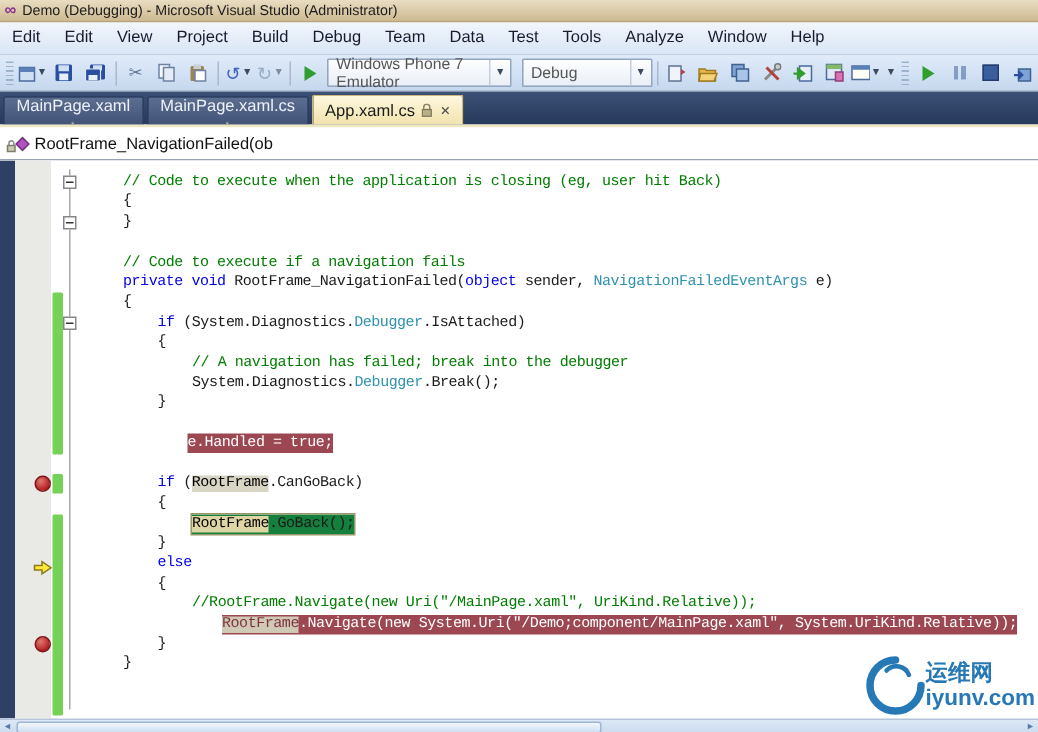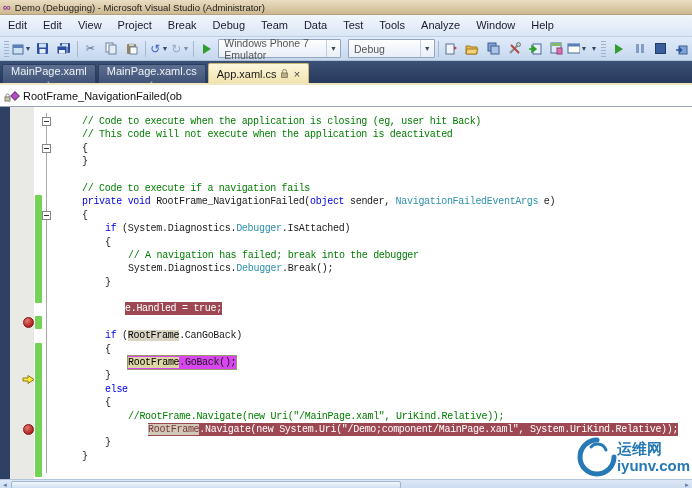--- a/index.html
+++ b/index.html
@@ -66,21 +66,21 @@
   .line{height:13.4px;line-height:13.4px;white-space:pre;}
   .linebg{display:inline-block;height:13px;}
   .tk-c{color:#007d00;}
   .tk-k{color:#0000e6;}
   .tk-t{color:#2e91af;}
   .tk-p{color:#1a1a1a;}
   .tk-h{background:#d8d5c5;}
   .tk-hr{background:#cfc9b6;color:#7e3540;}
   .bg-bp{background:#9c4752;margin-left:20px;}
   .bg-bp .tk-p,.bg-bp .tk-k{color:#fff;}
-  .bg-cur{background:#d946ef;outline:1px solid #98986a;}
+  .bg-cur{background:#15803d;outline:1px solid #98986a;}
   .bg-cur .tk-h{background:#ddd5a4;}
   .change-bar{position:absolute;left:35px;width:7px;background:#74d256;border-radius:1px;}
   .bp-glyph{position:absolute;left:13px;width:11px;height:11px;border-radius:50%;
     background:radial-gradient(circle at 35% 30%,#e07a6e,#b42222 70%);border:1px solid #7d1616;box-sizing:border-box;}
   .cur-glyph{position:absolute;left:12px;}
   .foldbox{position:absolute;left:42px;width:9px;height:9px;background:#fff;border:1px solid #868686;box-sizing:border-box;}
   .foldbox::after{content:"";position:absolute;left:1px;right:1px;top:3px;height:1px;background:#333;}
 
   
   .watermark{position:absolute;right:2px;bottom:2px;display:flex;align-items:center;color:#2779b5;}
@@ -104,21 +104,21 @@
   <div class="titlebar">
     <span class="vs-logo">∞</span>
     <span>Demo (Debugging) - Microsoft Visual Studio (Administrator)</span>
   </div>
 
   <div class="menubar" id="menubar">
       <span class="menu-item">Edit</span>
       <span class="menu-item">Edit</span>
       <span class="menu-item">View</span>
       <span class="menu-item">Project</span>
-      <span class="menu-item">Break</span>
+      <span class="menu-item">Build</span>
       <span class="menu-item">Debug</span>
       <span class="menu-item">Team</span>
       <span class="menu-item">Data</span>
       <span class="menu-item">Test</span>
       <span class="menu-item">Tools</span>
       <span class="menu-item">Analyze</span>
       <span class="menu-item">Window</span>
       <span class="menu-item">Help</span>
     </div>
 
@@ -304,21 +304,20 @@
         <div class="change-bar" style="top: 235.8px; height: 134px;"></div>
       </div>
     <div class="fold-line"></div>
     <div id="folds">
         <span class="foldbox" style="top: 10px;"></span>
         <span class="foldbox" style="top: 36.8px;"></span>
         <span class="foldbox" style="top: 103.8px;"></span>
       </div>
     <div class="code" id="code">
         <div class="line" style="padding-left: 26px;"><span class="linebg"><span class="tok tk-c">// Code to execute when the application is closing (eg, user hit Back)</span></span></div>
-        <div class="line" style="padding-left: 26px;"><span class="linebg"><span class="tok tk-c">// This code will not execute when the application is deactivated</span></span></div>
         <div class="line" style="padding-left: 26px;"><span class="linebg"><span class="tok tk-p">{</span></span></div>
         <div class="line" style="padding-left: 26px;"><span class="linebg"><span class="tok tk-p">}</span></span></div>
         <div class="line" style="padding-left: 26px;"><span class="linebg"></span></div>
         <div class="line" style="padding-left: 26px;"><span class="linebg"><span class="tok tk-c">// Code to execute if a navigation fails</span></span></div>
         <div class="line" style="padding-left: 26px;"><span class="linebg"><span class="tok tk-k">private</span><span class="tok tk-p"> </span><span class="tok tk-k">void</span><span class="tok tk-p"> RootFrame_NavigationFailed(</span><span class="tok tk-k">object</span><span class="tok tk-p"> sender, </span><span class="tok tk-t">NavigationFailedEventArgs</span><span class="tok tk-p"> e)</span></span></div>
         <div class="line" style="padding-left: 26px;"><span class="linebg"><span class="tok tk-p">{</span></span></div>
         <div class="line" style="padding-left: 49px;"><span class="linebg"><span class="tok tk-k">if</span><span class="tok tk-p"> (System.Diagnostics.</span><span class="tok tk-t">Debugger</span><span class="tok tk-p">.IsAttached)</span></span></div>
         <div class="line" style="padding-left: 49px;"><span class="linebg"><span class="tok tk-p">{</span></span></div>
         <div class="line" style="padding-left: 72px;"><span class="linebg"><span class="tok tk-c">// A navigation has failed; break into the debugger</span></span></div>
         <div class="line" style="padding-left: 72px;"><span class="linebg"><span class="tok tk-p">System.Diagnostics.</span><span class="tok tk-t">Debugger</span><span class="tok tk-p">.Break();</span></span></div>

